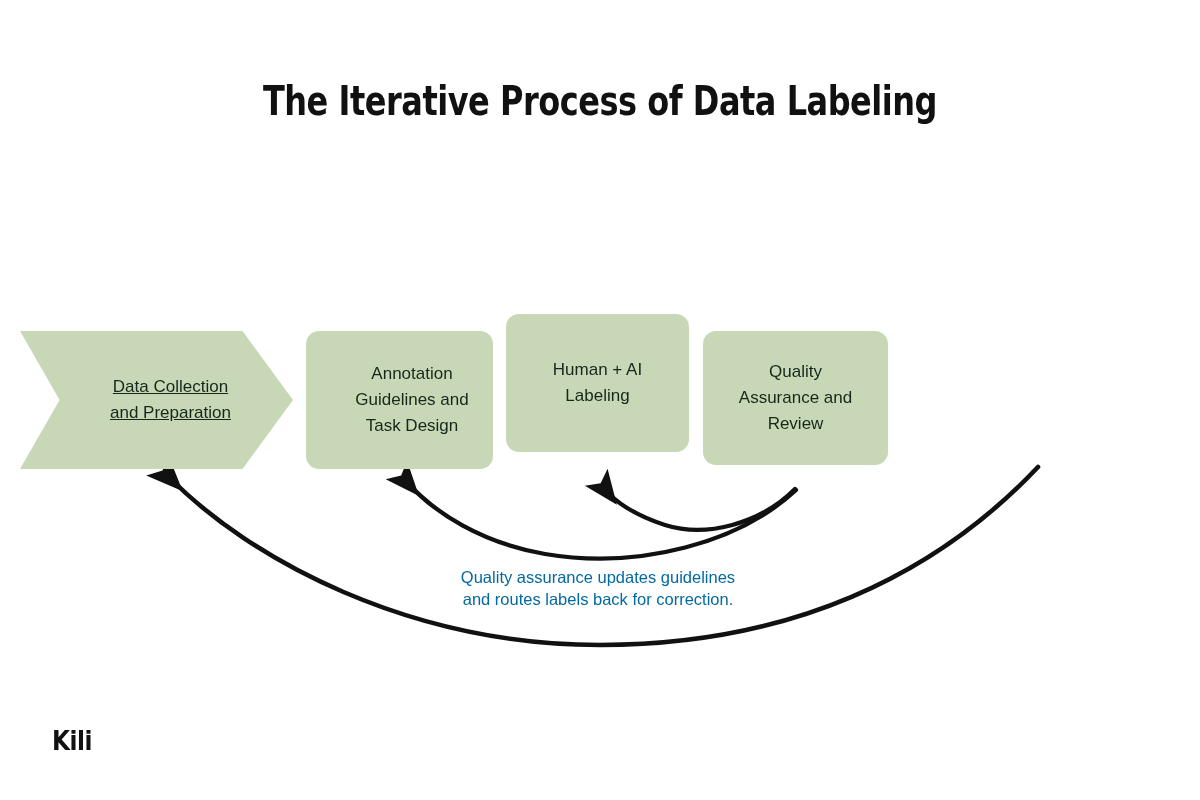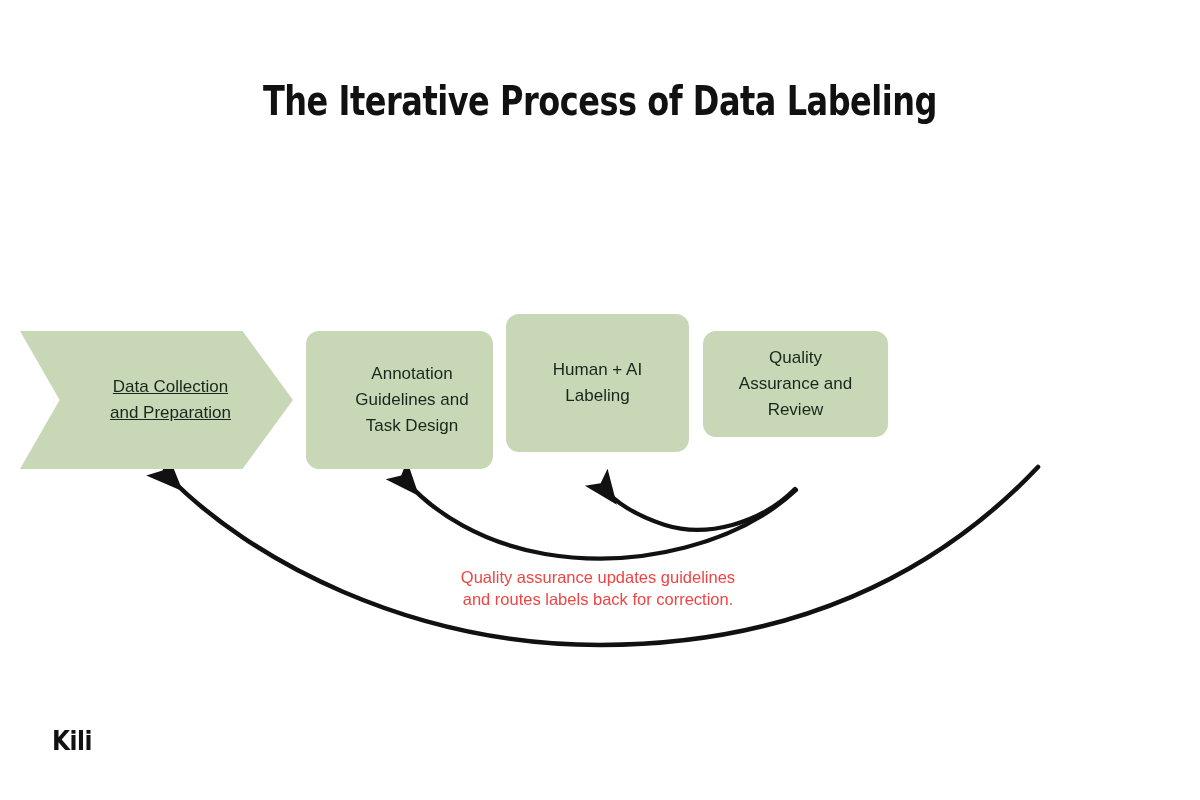--- a/index.html
+++ b/index.html
@@ -81,28 +81,28 @@
   
   .chev-shape {
     clip-path: polygon(0% 0%, 81.5% 0%, 100% 50%, 81.5% 100%, 0% 100%, 14.5% 50%);
   }
 
   
   #node-1 { left: 20px;  top: 331px; width: 273px; height: 138px; text-decoration: underline; }
   #node-1 .label { transform: translateX(14px); }
   #node-2 { left: 306px; top: 331px; width: 187px; height: 138px; padding-left: 25px; }
   #node-3 { left: 506px; top: 314px; width: 183px; height: 138px; }
-  #node-4 { left: 703px; top: 331px; width: 185px; height: 106px; }
+  #node-4 { left: 703px; top: 331px; width: 185px; height: 134px; }
   #node-5 { left: 902px; top: 331px; width: 273px; height: 138px; }
   #node-5 .label { transform: translateX(14px); }
 
   
   .caption {
     position: absolute;
-    color: #ef4444;
+    color: #0369a1;
     font-family: "Liberation Sans", sans-serif;
     text-align: center;
     white-space: pre-line;
   }
   #caption-qa {
     left: 398px;
     top: 566px;
     width: 400px;
     font-size: 16.5px;
     line-height: 22px;

